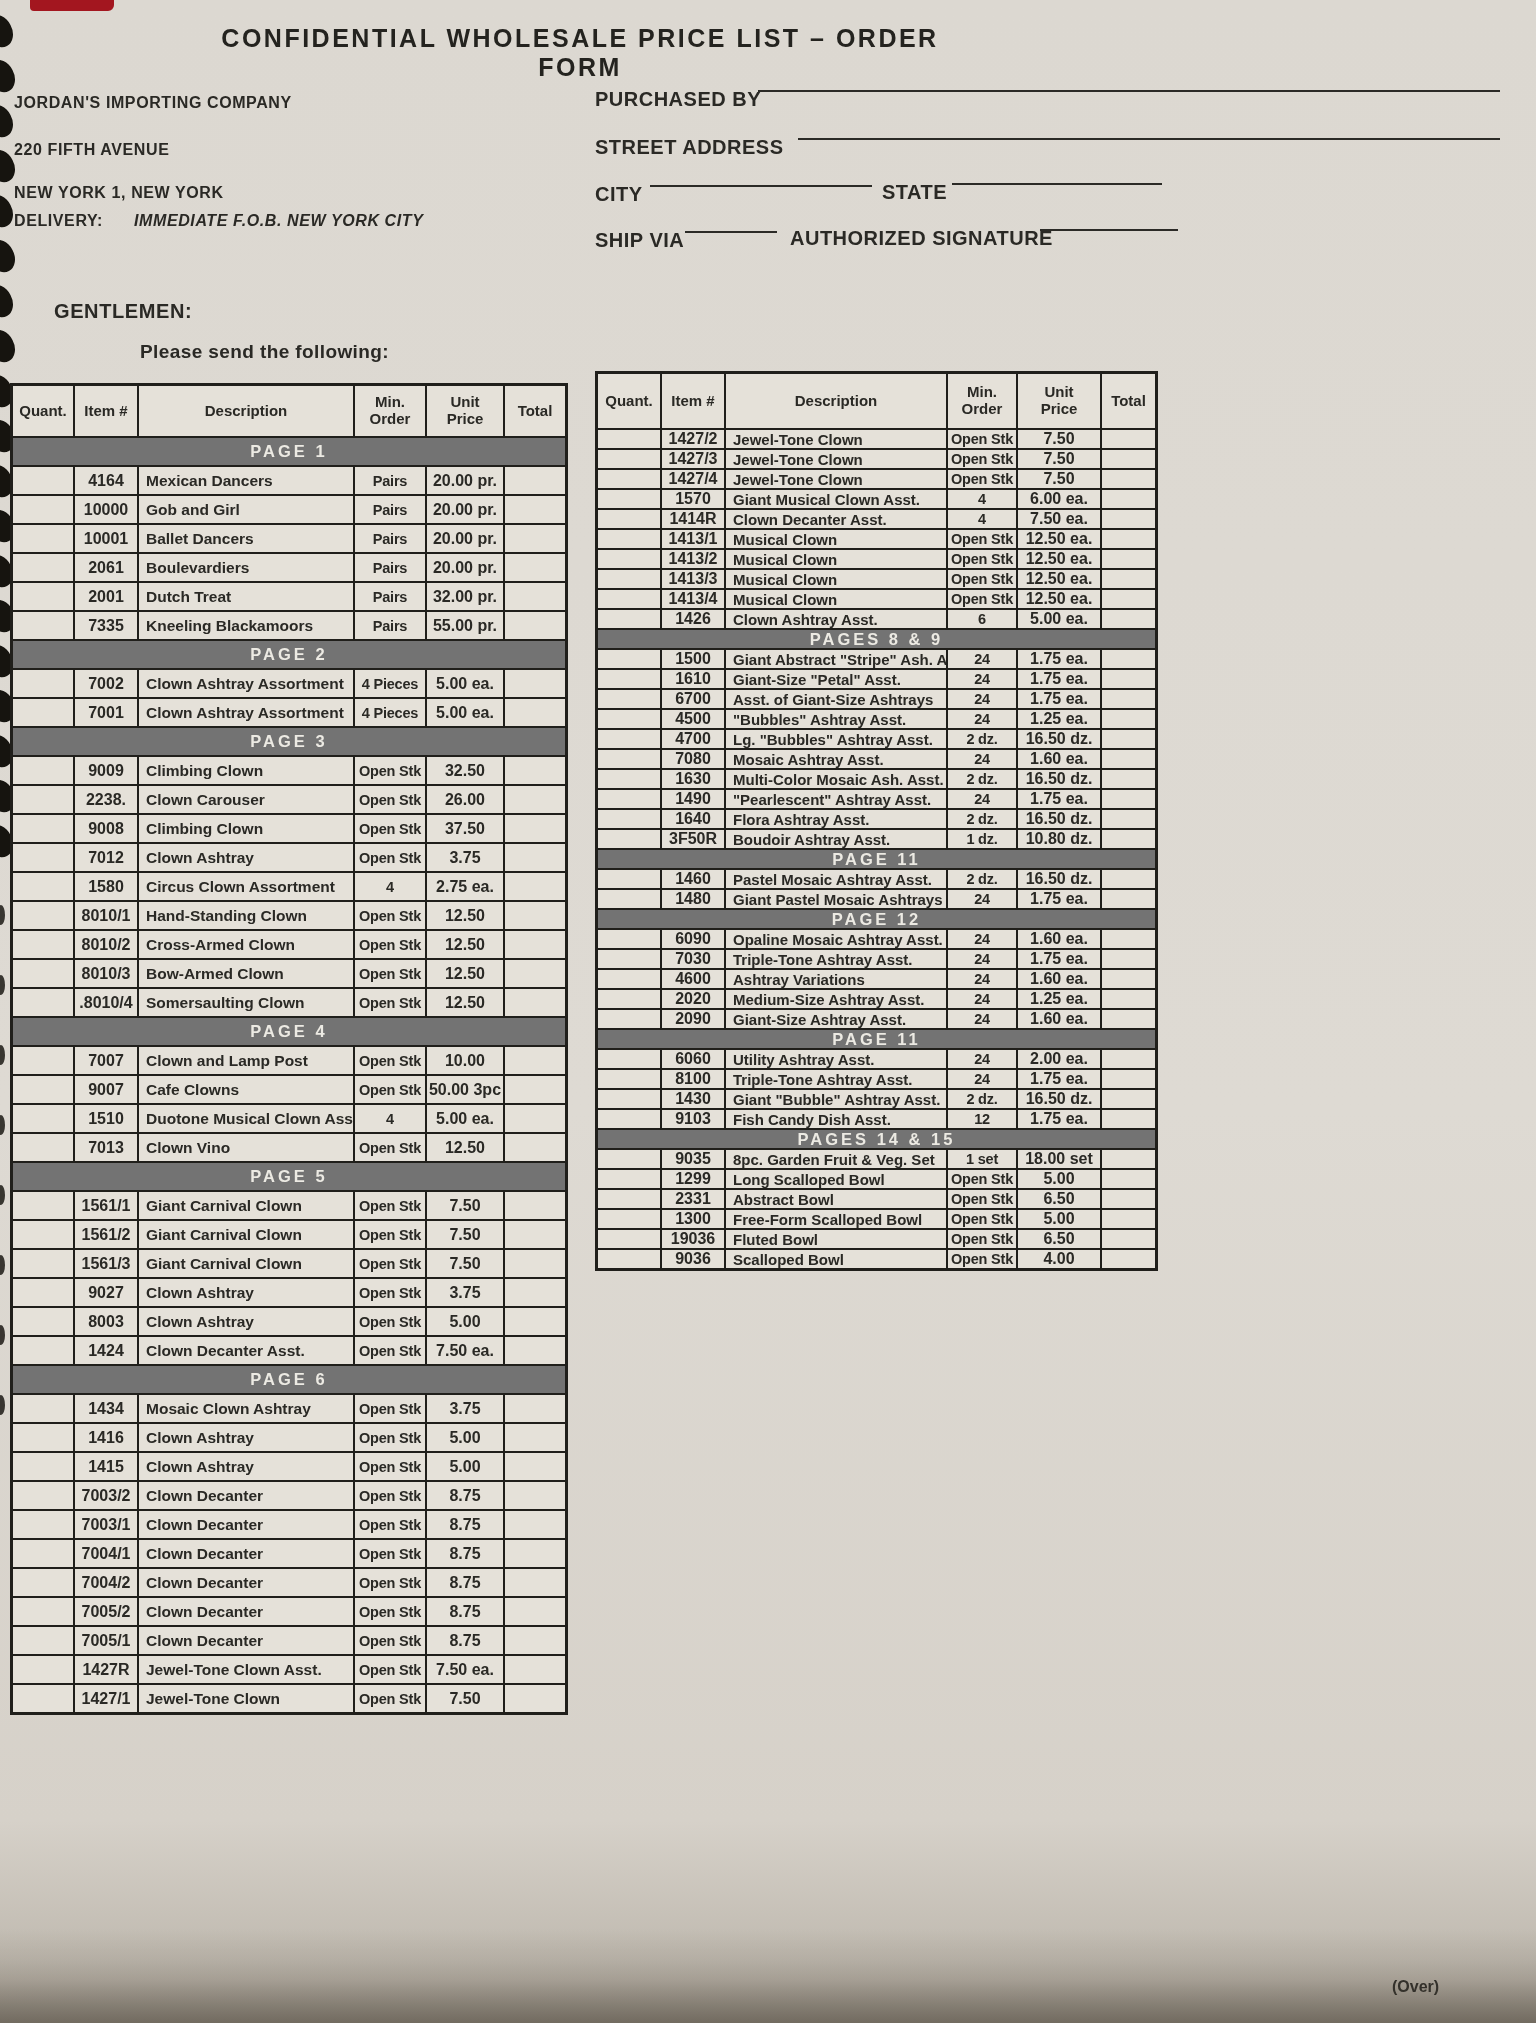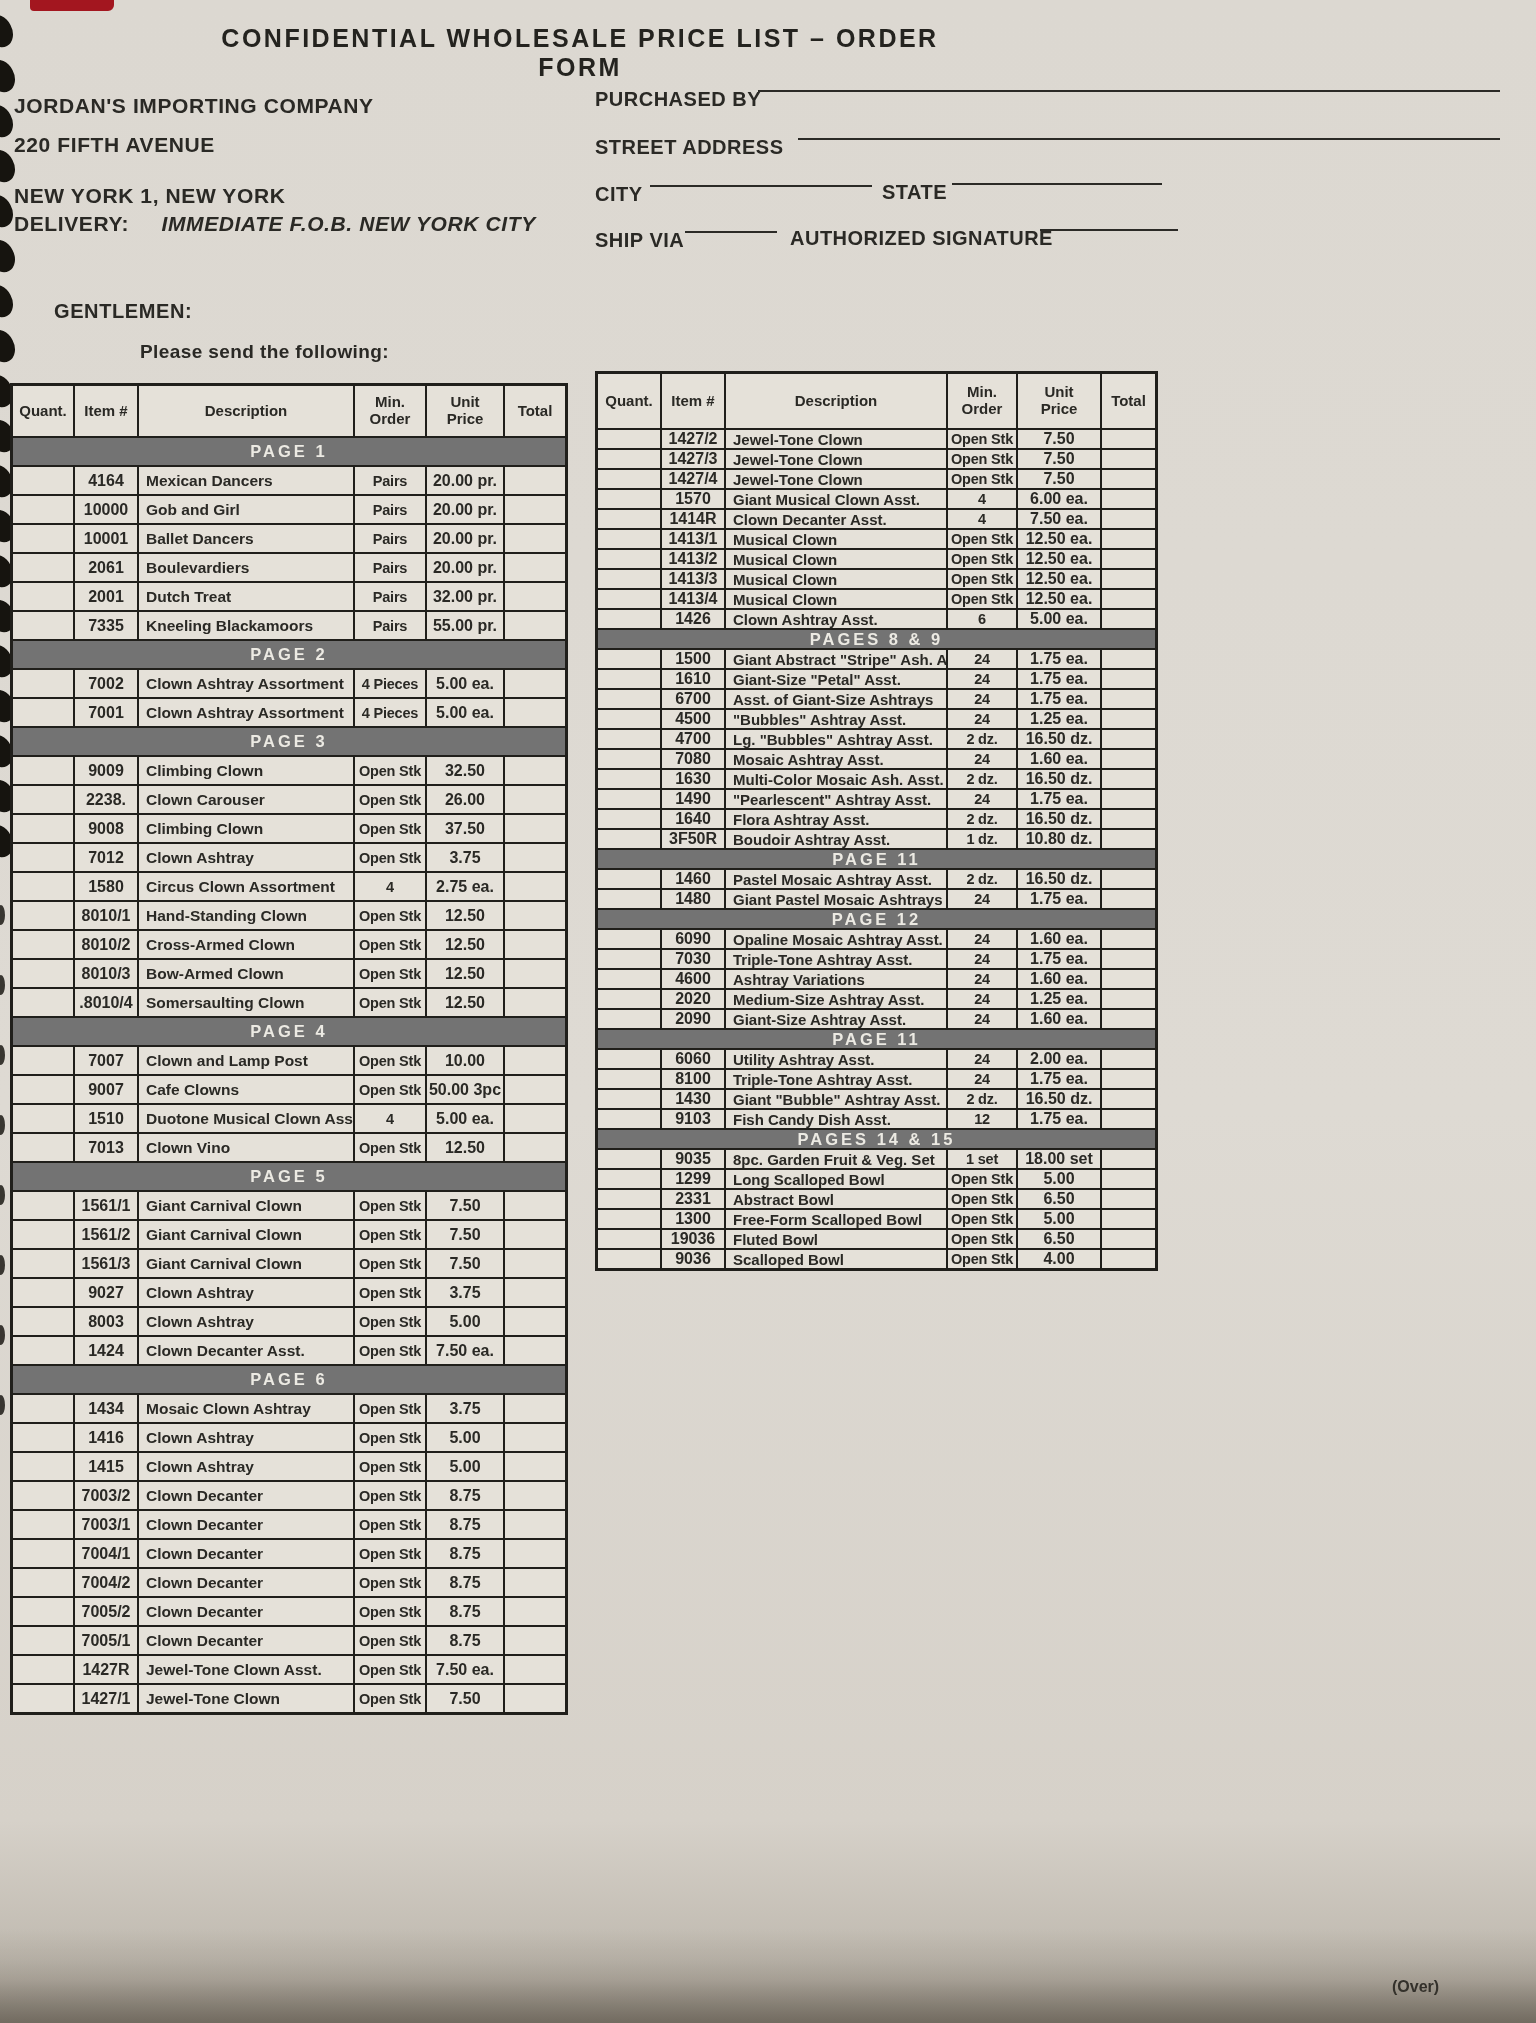--- a/index.html
+++ b/index.html
@@ -12,21 +12,21 @@
   .sheet{position:absolute;inset:0;}
   
   .red-corner{position:absolute;top:0;left:30px;width:84px;height:11px;background:#a3161f;border-radius:0 0 6px 4px;}
   .hole{position:absolute;background:#16140f;border-radius:50%;transform:rotate(-28deg);}
   .sliver{position:absolute;background:#1c1a15;border-radius:50%;opacity:.85;}
   .bottom-shade{position:absolute;left:0;right:0;bottom:0;height:95px;
     background:linear-gradient(180deg,rgba(90,82,70,0) 0%,rgba(90,82,70,.18) 55%,rgba(70,63,52,.5) 100%);}
   
   .title{position:absolute;top:24px;left:200px;width:760px;margin:0;text-align:center;
     font-size:25px;font-weight:700;letter-spacing:2.5px;color:#24231f;}
-  .co-line{position:absolute;left:14px;font-size:21px;font-weight:700;letter-spacing:.6px;}
+  .co-line{position:absolute;left:14px;font-size:16px;font-weight:700;letter-spacing:.6px;}
   .delivery-value{font-weight:700;}
   .salutation{position:absolute;left:14px;top:300px;font-size:20px;font-weight:700;letter-spacing:.6px;margin-left:40px;}
   .instruction{position:absolute;left:140px;top:341px;font-size:19px;font-weight:700;letter-spacing:.4px;}
   .field-label{position:absolute;font-size:20px;font-weight:700;letter-spacing:.5px;white-space:nowrap;}
   .blank-line{position:absolute;border-bottom:2px solid #2b2a26;height:22px;}
   .over-note{position:absolute;left:1392px;top:1978px;font-size:16px;font-weight:700;}
   
   .ptable{position:absolute;background:#201f1b;padding:3px;display:flex;flex-direction:column;row-gap:2px;}
   .ltable{left:10px;top:383px;width:552px;}
   .rtable{left:595px;top:371px;width:557px;}
@@ -75,21 +75,21 @@
       <div class="sliver" style="left: -3px; top: 1115px; width: 8px; height: 20px;"></div>
       <div class="sliver" style="left: -3px; top: 1185px; width: 8px; height: 20px;"></div>
       <div class="sliver" style="left: -3px; top: 1255px; width: 8px; height: 20px;"></div>
       <div class="sliver" style="left: -3px; top: 1325px; width: 8px; height: 20px;"></div>
       <div class="sliver" style="left: -3px; top: 1395px; width: 8px; height: 20px;"></div>
     </div>
 
   <h1 class="title">CONFIDENTIAL WHOLESALE PRICE LIST – ORDER FORM</h1>
 
   <div class="co-line" style="top:94px;"><span>JORDAN'S IMPORTING COMPANY</span></div>
-  <div class="co-line" style="top:133px;font-weight:700;text-align:right;">220 FIFTH AVENUE</div>
+  <div class="co-line" style="top:141px;font-weight:700;text-align:right;">220 FIFTH AVENUE</div>
   <div class="co-line" style="top:184px;">NEW YORK 1, NEW YORK</div>
   <div class="co-line" style="top:212px;">
     <span>DELIVERY:</span>
     <span class="delivery-value" style="margin-left:26px;font-style:italic;">IMMEDIATE F.O.B. NEW YORK CITY</span>
   </div>
 
   <div class="field-label" style="left:595px;top:88px;">PURCHASED BY</div>
   <div class="blank-line" style="left:758px;top:68px;width:742px;"></div>
 
   <div class="field-label" style="left:595px;top:136px;">STREET ADDRESS</div>

